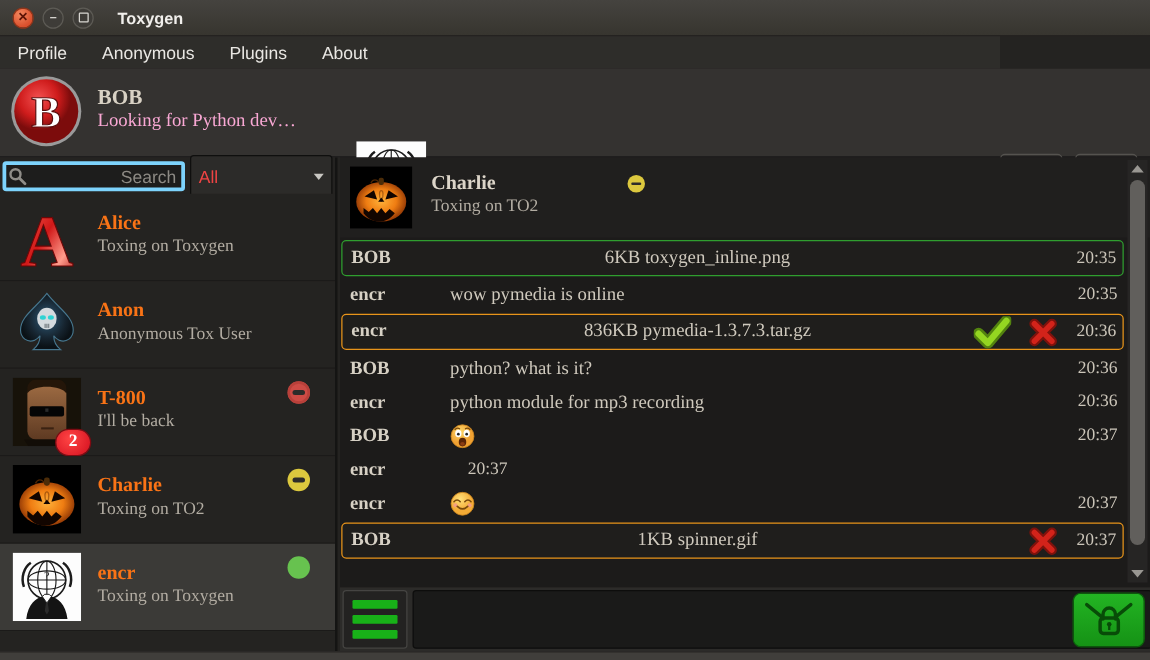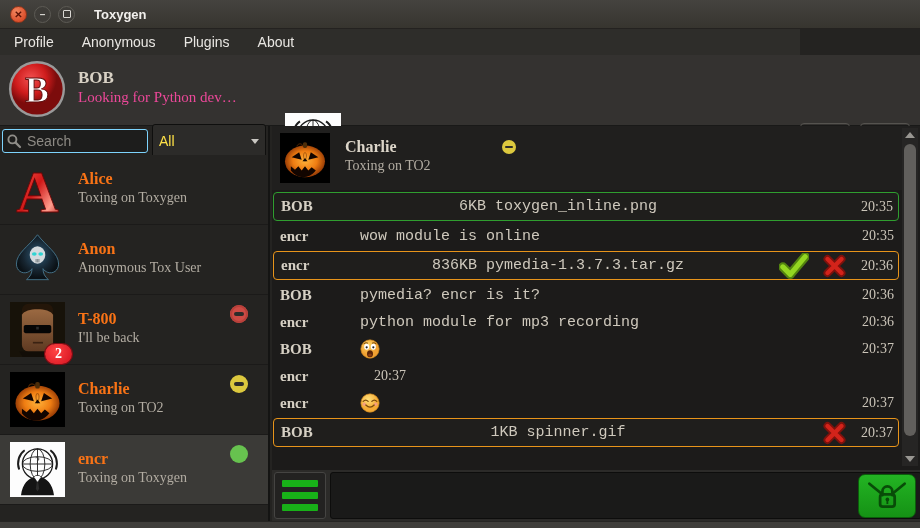--- a/index.html
+++ b/index.html
@@ -21,21 +21,21 @@
   
   .menubar{position:absolute;left:0;top:29px;width:800px;height:26px;background:#2e2d2a;
     display:flex;align-items:center;font-family:"Liberation Sans",sans-serif;
     font-size:14px;color:#e9e7e3;}
   .menubar .mitem{padding:0 14px;cursor:default;}
   
   .header{position:absolute;left:0;top:55px;width:920px;height:71px;background:#343230;
     border-bottom:1px solid #191918;box-sizing:border-box;}
   .self-avatar{position:absolute;left:8px;top:5px;width:58px;height:58px;}
   .hname{font-weight:bold;font-size:17px;color:#d8d1c4;line-height:20px;}
-  .hstatus{font-size:15px;color:#ec4899;line-height:19px;}
+  .hstatus{font-size:15px;color:#f9a8d4;line-height:19px;}
   .self-texts{position:absolute;left:78px;top:13px;}
   .self-status-icon{position:absolute;left:232px;top:70px;}
   .peer-avatar{position:absolute;left:285px;top:58px;width:56px;height:56px;}
   .peer-texts{position:absolute;left:372px;top:68px;}
   .kbd-icon{position:absolute;left:742px;top:83px;}
   .hbtn{position:absolute;top:68px;width:50px;height:50px;border:1px solid #55534f;
     border-radius:4px;background:transparent;display:flex;align-items:center;
     justify-content:center;box-sizing:border-box;}
   .hbtn.phone{left:800px;}
   .hbtn.video{left:860px;}
@@ -47,26 +47,26 @@
     top:41%;height:19%;background:#2d2c2a;border-radius:2px;}
   .st.online{background:#67c24f;}
   .s15{width:15px;height:15px;} .s18{width:18px;height:18px;} .s14{width:14px;height:14px;}
   
   .sidebar{position:absolute;left:0;top:126px;width:270px;height:395px;background:#242321;
     border-right:2px solid #141413;box-sizing:border-box;}
   .searchrow{position:absolute;left:0;top:0;width:268px;height:28px;display:flex;
     align-items:center;padding:2px 2px 0 2px;box-sizing:border-box;gap:4px;}
   .searchbox{position:relative;flex:0 0 146px;height:24px;}
   .searchbox input{width:100%;height:100%;box-sizing:border-box;background:#1d1d1c;
-    border:1px solid #7dd3fc;border-radius:3px;color:#737373;padding:0 4px 0 24px;
-    font:14px "Liberation Sans",sans-serif;outline:none;}
+    border:3px solid #7dd3fc;border-radius:3px;color:#737373;padding:0 4px 0 24px;
+    font:14px "Liberation Sans",sans-serif;outline:none;text-align:right;}
   .searchbox input::placeholder{color:#8d8a84;}
   .search-ic{position:absolute;left:4px;top:4px;}
   .filter{flex:1;height:24px;background:#2c2b29;border:1px solid #0f0f0e;border-radius:3px;
-    color:#fde047;font:14px "Liberation Sans",sans-serif;display:flex;align-items:center;
+    color:#ef4444;font:14px "Liberation Sans",sans-serif;display:flex;align-items:center;
     padding:16px 6px;box-sizing:border-box;}
   .filter .arrow{margin-left:auto;width:0;height:0;border-left:4px solid transparent;
     border-right:4px solid transparent;border-top:5px solid #c9c7c2;}
   #contact-list{position:absolute;left:0;top:29px;width:268px;}
   .contact{position:relative;height:70px;background:#242321;border-bottom:1px solid #1b1a19;
     box-sizing:border-box;}
   .contact.selected{background:#3b3a37;}
   .c-avatar{position:absolute;left:10px;top:7px;width:55px;height:55px;overflow:hidden;}
   .c-texts{position:absolute;left:78px;top:14px;}
   .c-name{font-weight:bold;font-size:16px;color:#f97316;line-height:20px;}
@@ -81,21 +81,21 @@
   .banner{position:absolute;left:0;top:0;width:100%;height:64px;background:#201f1e;}
   .banner .b-avatar{position:absolute;left:8px;top:7px;width:50px;height:50px;overflow:hidden;}
   .banner .b-texts{position:absolute;left:73px;top:11px;}
   .banner .b-name{font-weight:bold;font-size:16px;color:#dcd5c9;line-height:20px;}
   .banner .b-status{font-size:14px;color:#b2aca2;line-height:18px;}
   .banner .b-sticon{position:absolute;left:230px;top:14px;}
   #message-list{position:absolute;left:0;top:64px;width:628px;}
   .msg{display:flex;align-items:center;height:26px;margin:0 1px 1px 1px;
     padding:0 5px 0 7px;color:#cfc9bd;font-size:15px;}
   .msg .sender{flex:0 0 80px;font-weight:bold;color:#d6d0c4;}
-  .msg .body{flex:1;text-align:left;display:flex;align-items:center;font-family:Liberation Mono, monospace;}
+  .msg .body{flex:1;text-align:left;display:flex;align-items:center;}
   .msg .body.center{justify-content:center;text-align:center;}
   .msg .time{flex:0 0 46px;text-align:right;color:#cbc5b9;font-size:14px;}
   .msg.file{height:27px;border:1px solid;border-radius:4px;margin:2px 1px;background:#1f1e1c;}
   .msg.file.b-green{border-color:#2f9e2f;}
   .msg.file.b-orange{border-color:#e8941a;}
   .msg .actions{flex:0 0 92px;display:flex;justify-content:flex-end;gap:13px;align-items:center;}
   .msg .actions svg{cursor:pointer;}
   
   .vscroll{position:absolute;left:902px;top:128px;width:16px;height:338px;background:#262524;}
   .sc-arrow{position:absolute;left:0;width:16px;height:14px;display:flex;align-items:center;justify-content:center;}
@@ -387,21 +387,21 @@
     </div>
     <div id="message-list">
         <div class="msg file b-green">
           <span class="sender">BOB</span>
           <span class="body center">6KB toxygen_inline.png</span>
           <span class="actions"></span>
           <span class="time">20:35</span>
         </div>
         <div class="msg">
           <span class="sender">encr</span>
-          <span class="body">wow module is online</span>
+          <span class="body">wow pymedia is online</span>
           <span class="time">20:35</span>
         </div>
         <div class="msg file b-orange">
           <span class="sender">encr</span>
           <span class="body center">836KB pymedia-1.3.7.3.tar.gz</span>
           <span class="actions">
             <span>
               <svg width="30" height="26" viewBox="0 0 32 28">
   <path d="M4 15 L12 23 L28 4" fill="none" stroke="#53830f" stroke-width="10" stroke-linecap="round" stroke-linejoin="round"></path>
   <path d="M4 15 L12 23 L28 4" fill="none" stroke="#94d621" stroke-width="5.5" stroke-linecap="round" stroke-linejoin="round"></path>
@@ -411,21 +411,21 @@
               <svg width="25" height="24" viewBox="0 0 24 24">
   <path d="M5 5 L19 19 M19 5 L5 19" stroke="#7e120c" stroke-width="8" stroke-linecap="round"></path>
   <path d="M5 5 L19 19 M19 5 L5 19" stroke="#d3231a" stroke-width="4.4" stroke-linecap="round"></path>
               </svg>
             </span>
           </span>
           <span class="time">20:36</span>
         </div>
         <div class="msg">
           <span class="sender">BOB</span>
-          <span class="body">pymedia? encr is it?</span>
+          <span class="body">python? what is it?</span>
           <span class="time">20:36</span>
         </div>
         <div class="msg">
           <span class="sender">encr</span>
           <span class="body">python module for mp3 recording</span>
           <span class="time">20:36</span>
         </div>
         <div class="msg">
           <span class="sender">BOB</span>
           <span class="body">

